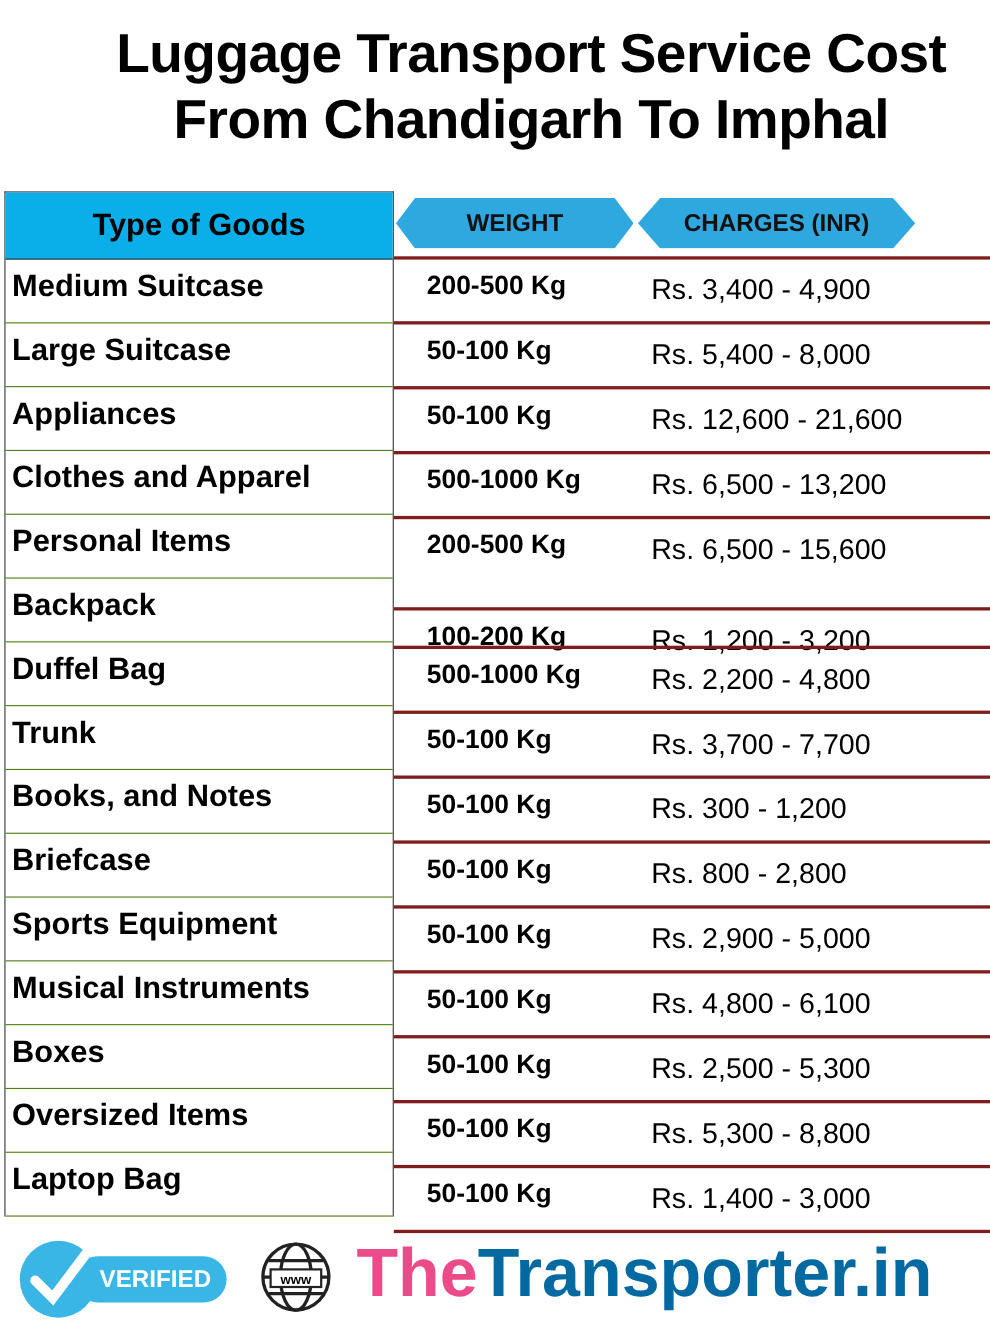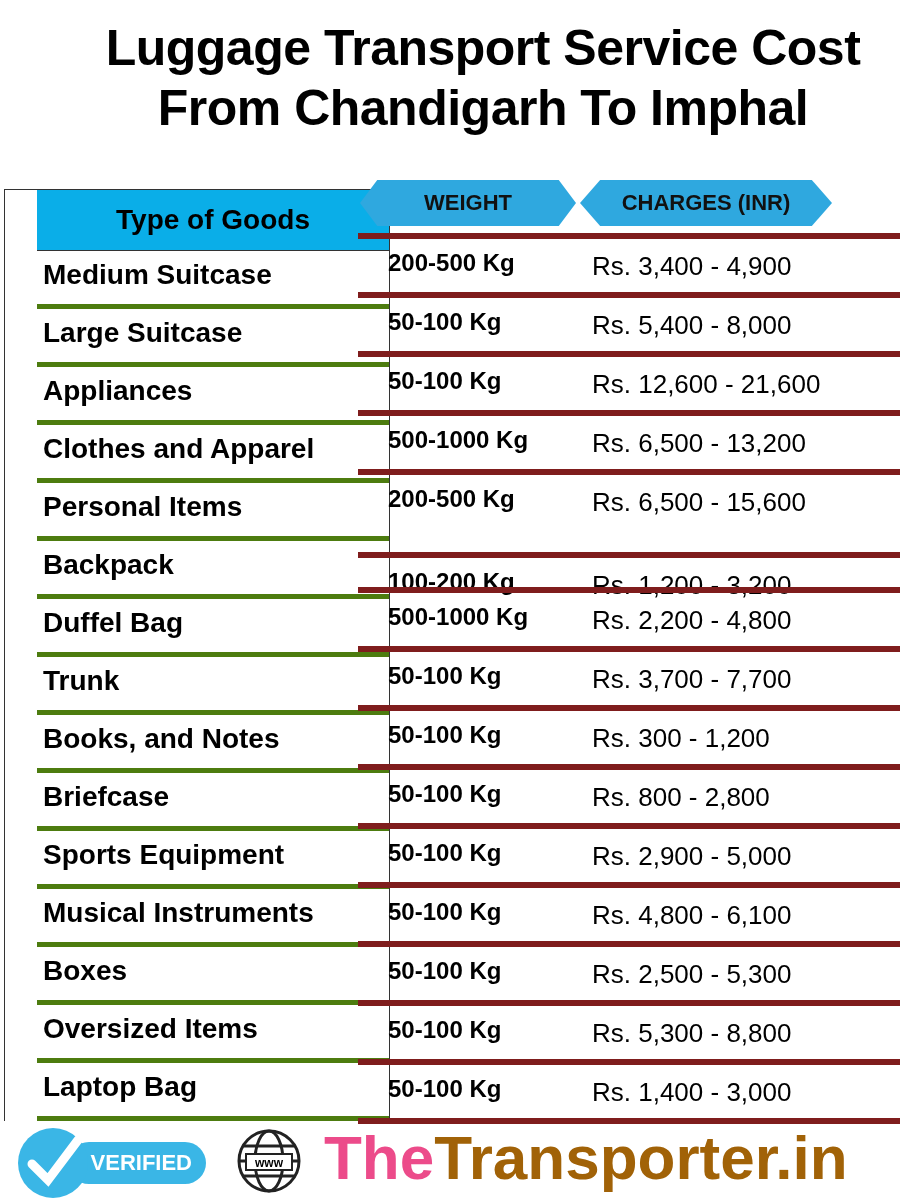--- a/index.html
+++ b/index.html
@@ -1,31 +1,31 @@
 <!DOCTYPE html>
 <html><head>
 <meta charset="utf-8">
 <style>
   html,body{margin:0;padding:0;background:#fff;}
   body{width:900px;height:1200px;position:relative;overflow:hidden;font-family:"Liberation Sans",sans-serif;color:#000;}
   .title{position:absolute;left:0;top:18px;width:900px;text-align:center;font-weight:bold;font-size:50px;line-height:60px;letter-spacing:-0.5px;margin-left:33px;}
-  .left-table{position:absolute;left:4px;top:189px;width:352px;border:1px solid #333;border-bottom:none;padding-left:32px;}
+  .left-table{position:absolute;left:4px;top:174px;width:352px;border:1px solid #333;border-bottom:none;}
   .left-head{height:60px;background:#0aaee8;border-bottom:1px solid #333;display:flex;align-items:center;justify-content:center;font-weight:bold;font-size:28px;}
-  .left-row{height:58px;border-bottom:5px solid #4d7c0f;box-sizing:border-box;font-weight:bold;font-size:28px;padding-left:6px;padding-top:8px;}
+  .left-row{height:58px;border-bottom:1px solid #4d7c0f;box-sizing:border-box;font-weight:bold;font-size:28px;padding-left:6px;padding-top:8px;}
   .hex{position:absolute;top:180px;height:46px;background:#2fa8df;clip-path:polygon(8% 0,92% 0,100% 50%,92% 100%,8% 100%,0 50%);display:flex;align-items:center;justify-content:center;font-weight:bold;font-size:22px;color:#111;}
-  .right-row{position:absolute;left:358px;width:542px;height:59px;border-top:6px solid #7f1d1d;box-sizing:border-box;}
+  .right-row{position:absolute;left:358px;width:542px;height:59px;border-top:3px solid #7f1d1d;box-sizing:border-box;}
   .wt{position:absolute;left:30px;top:10px;font-weight:bold;font-size:24px;}
   .ch{position:absolute;left:234px;top:12px;font-size:26px;}
   .footer{position:absolute;left:0;top:1118px;width:812px;height:82px;}
   .verified{position:absolute;left:18px;top:6px;width:190px;height:74px;}
   .vpill{position:absolute;left:50px;top:18px;width:138px;height:42px;border-radius:21px;background:#3ab6e6;color:#fff;font-weight:bold;font-size:22px;display:flex;align-items:center;justify-content:flex-end;padding-right:14px;box-sizing:border-box;}
   .vcirc{position:absolute;left:0;top:4px;width:70px;height:70px;border-radius:50%;background:#3ab6e6;}
   .globe{position:absolute;left:236px;top:10px;width:66px;height:66px;}
   .brand{position:absolute;left:324px;top:4px;font-weight:bold;font-size:62px;line-height:72px;}
-  .brand .the{color:#ec4b8a;} .brand .rest{color:#a16207;}
+  .brand .the{color:#ec4b8a;} .brand .rest{color:#0369a1;}
 </style>
 </head>
 <body>
 
 <div class="title">
   <div>Luggage Transport Service Cost</div>
   <div>From Chandigarh To Imphal</div>
 </div>
 
 <div class="left-table">

